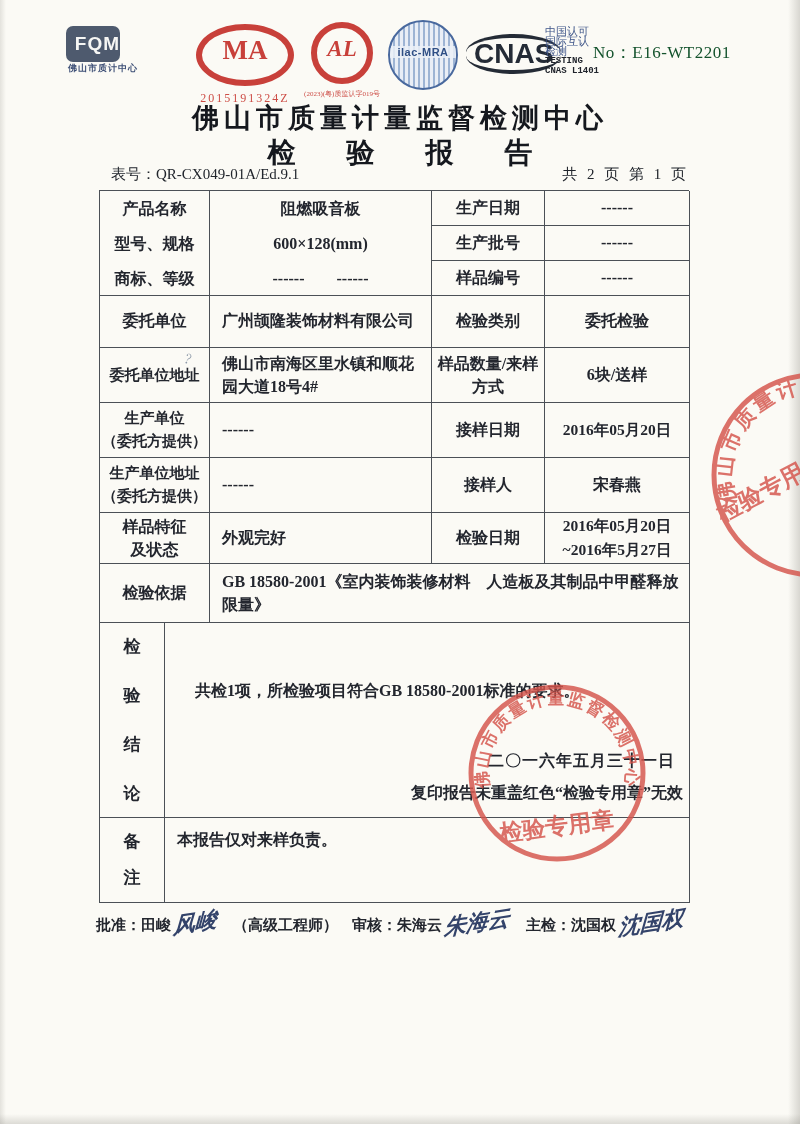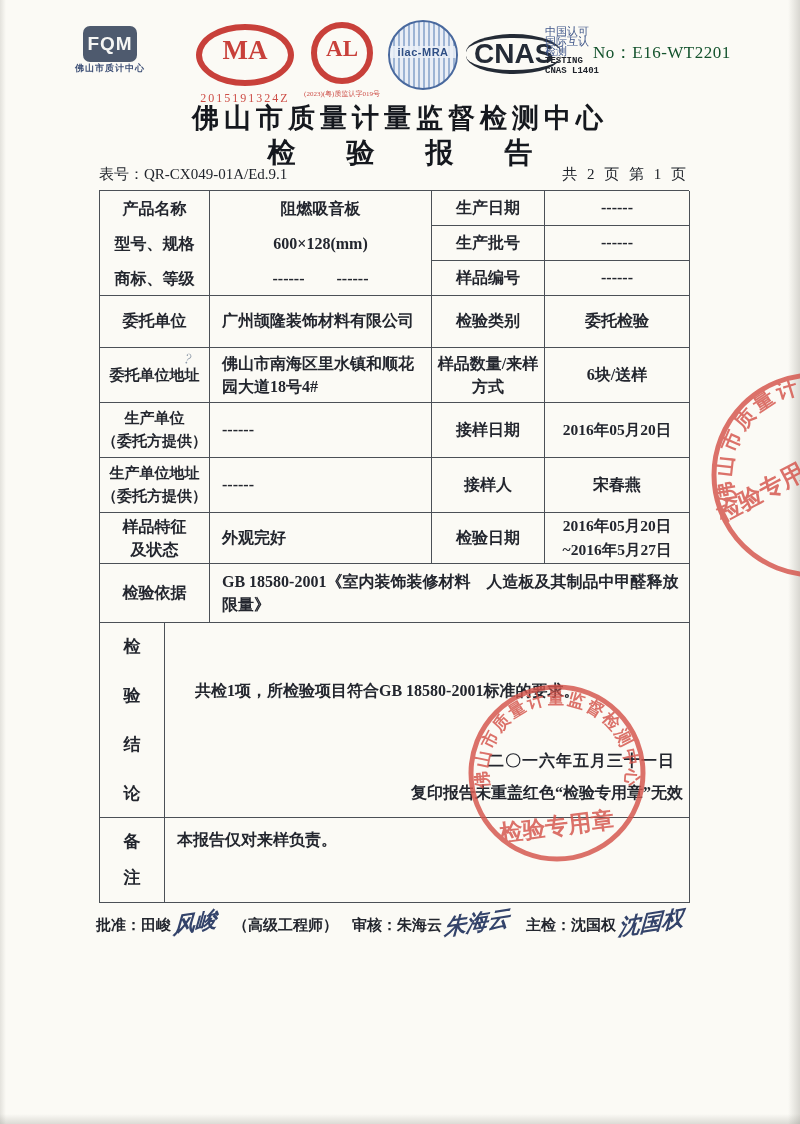--- a/index.html
+++ b/index.html
@@ -11,34 +11,34 @@
     position:absolute;left:0;top:0;width:800px;height:1124px;overflow:hidden;
     background:#fbfaf5;color:#20242c;
   }
   .edge{position:absolute;pointer-events:none;}
   .edge.r{right:0;top:0;width:12px;height:100%;background:linear-gradient(to right,rgba(0,0,0,0),rgba(110,108,100,.25));}
   .edge.b{left:0;bottom:0;width:100%;height:10px;background:linear-gradient(to bottom,rgba(0,0,0,0),rgba(110,108,100,.22));}
   .edge.l{left:0;top:0;width:6px;height:100%;background:linear-gradient(to left,rgba(0,0,0,0),rgba(120,118,110,.18));}
 
   
   .abs{position:absolute;}
-  .fqm{left:65px;top:26px;width:90px;text-align:center;}
+  .fqm{left:48px;top:26px;width:90px;text-align:right;}
   .fqm-box{width:54px;height:36px;margin:0 auto;background:#4e5a6e;border-radius:7px;
     color:#f6f6f4;font-weight:bold;font-size:19px;line-height:36px;letter-spacing:1px;
     font-family:"Liberation Sans",sans-serif;}
   .fqm-cap{font-size:9px;color:#3d4f76;font-weight:bold;letter-spacing:1px;}
 
   .cma{left:193px;top:24px;width:104px;text-align:center;}
   .cma-oval{width:86px;height:50px;margin:0 auto;border:6px solid #c8403a;border-radius:50% / 50%;
     color:#c8403a;font-weight:bold;font-size:27px;line-height:40px;font-family:"Liberation Serif",serif;}
   .cma-no{margin-top:5px;font-size:12px;color:#cd4d46;letter-spacing:2px;}
 
   .cal{left:302px;top:22px;width:80px;text-align:center;}
   .cal-circ{width:50px;height:50px;margin:0 auto;border:6px solid #c8403a;border-radius:50%;
-    color:#c8403a;font-weight:bold;font-size:23px;line-height:42px;}
+    color:#c8403a;font-weight:bold;font-size:23px;line-height:42px;font-style:italic;}
   .cal-no{margin-top:5px;font-size:7px;color:#cd4d46;white-space:nowrap;}
 
   .ilac{left:388px;top:20px;width:66px;height:66px;border-radius:50%;
     border:2px solid #49699e;position:absolute;overflow:hidden;
     background:repeating-linear-gradient(90deg,#e9eef6 0 3px,#9db4d4 3px 5px);}
   .ilac-lbl{position:absolute;left:0;top:24px;width:100%;text-align:center;
     background:rgba(235,240,247,.85);color:#2f4f85;font-weight:bold;font-size:11px;
     font-family:"Liberation Sans",sans-serif;letter-spacing:.5px;}
 
   .cnas{left:466px;top:34px;position:absolute;}
@@ -51,21 +51,21 @@
     font-family:Liberation Mono, monospace;}
   .repno{left:593px;top:41px;position:absolute;font-weight:normal;font-size:17px;color:#14532d;
     letter-spacing:.5px;}
 
   
   .t-org{position:absolute;left:0;top:100px;width:100%;text-align:center;
     font-size:27px;font-weight:bold;color:#15181e;letter-spacing:5px;}
   .t-doc{position:absolute;left:0;top:134px;width:100%;text-align:center;
     font-size:28px;font-weight:bold;color:#15181e;letter-spacing:22px;text-indent:22px;}
   .meta{position:absolute;left:99px;top:165px;width:590px;font-size:15px;color:#21252c;}
-  .meta .fno{float:left;}
+  .meta .fno{float:left;margin-left:12px;}
   .meta .pg{float:right;letter-spacing:3px;}
 
   
   .grid{position:absolute;left:99px;width:590px;display:grid;border-left:1px solid #4b5056;border-top:1px solid #4b5056;box-sizing:border-box;}
   .g1{top:190px;grid-template-columns:110px 222px 113px 145px;
       grid-template-rows:35px 35px 35px 52px 55px 55px 55px 51px 59px;}
   .g2{top:622px;grid-template-columns:65px 525px;grid-template-rows:195px 85px;}
   .c{border-right:1px solid #4b5056;border-bottom:1px solid #4b5056;box-sizing:border-box;
      display:flex;align-items:center;font-weight:bold;font-size:16px;color:#23262e;}
   .lbl{justify-content:center;text-align:center;}

